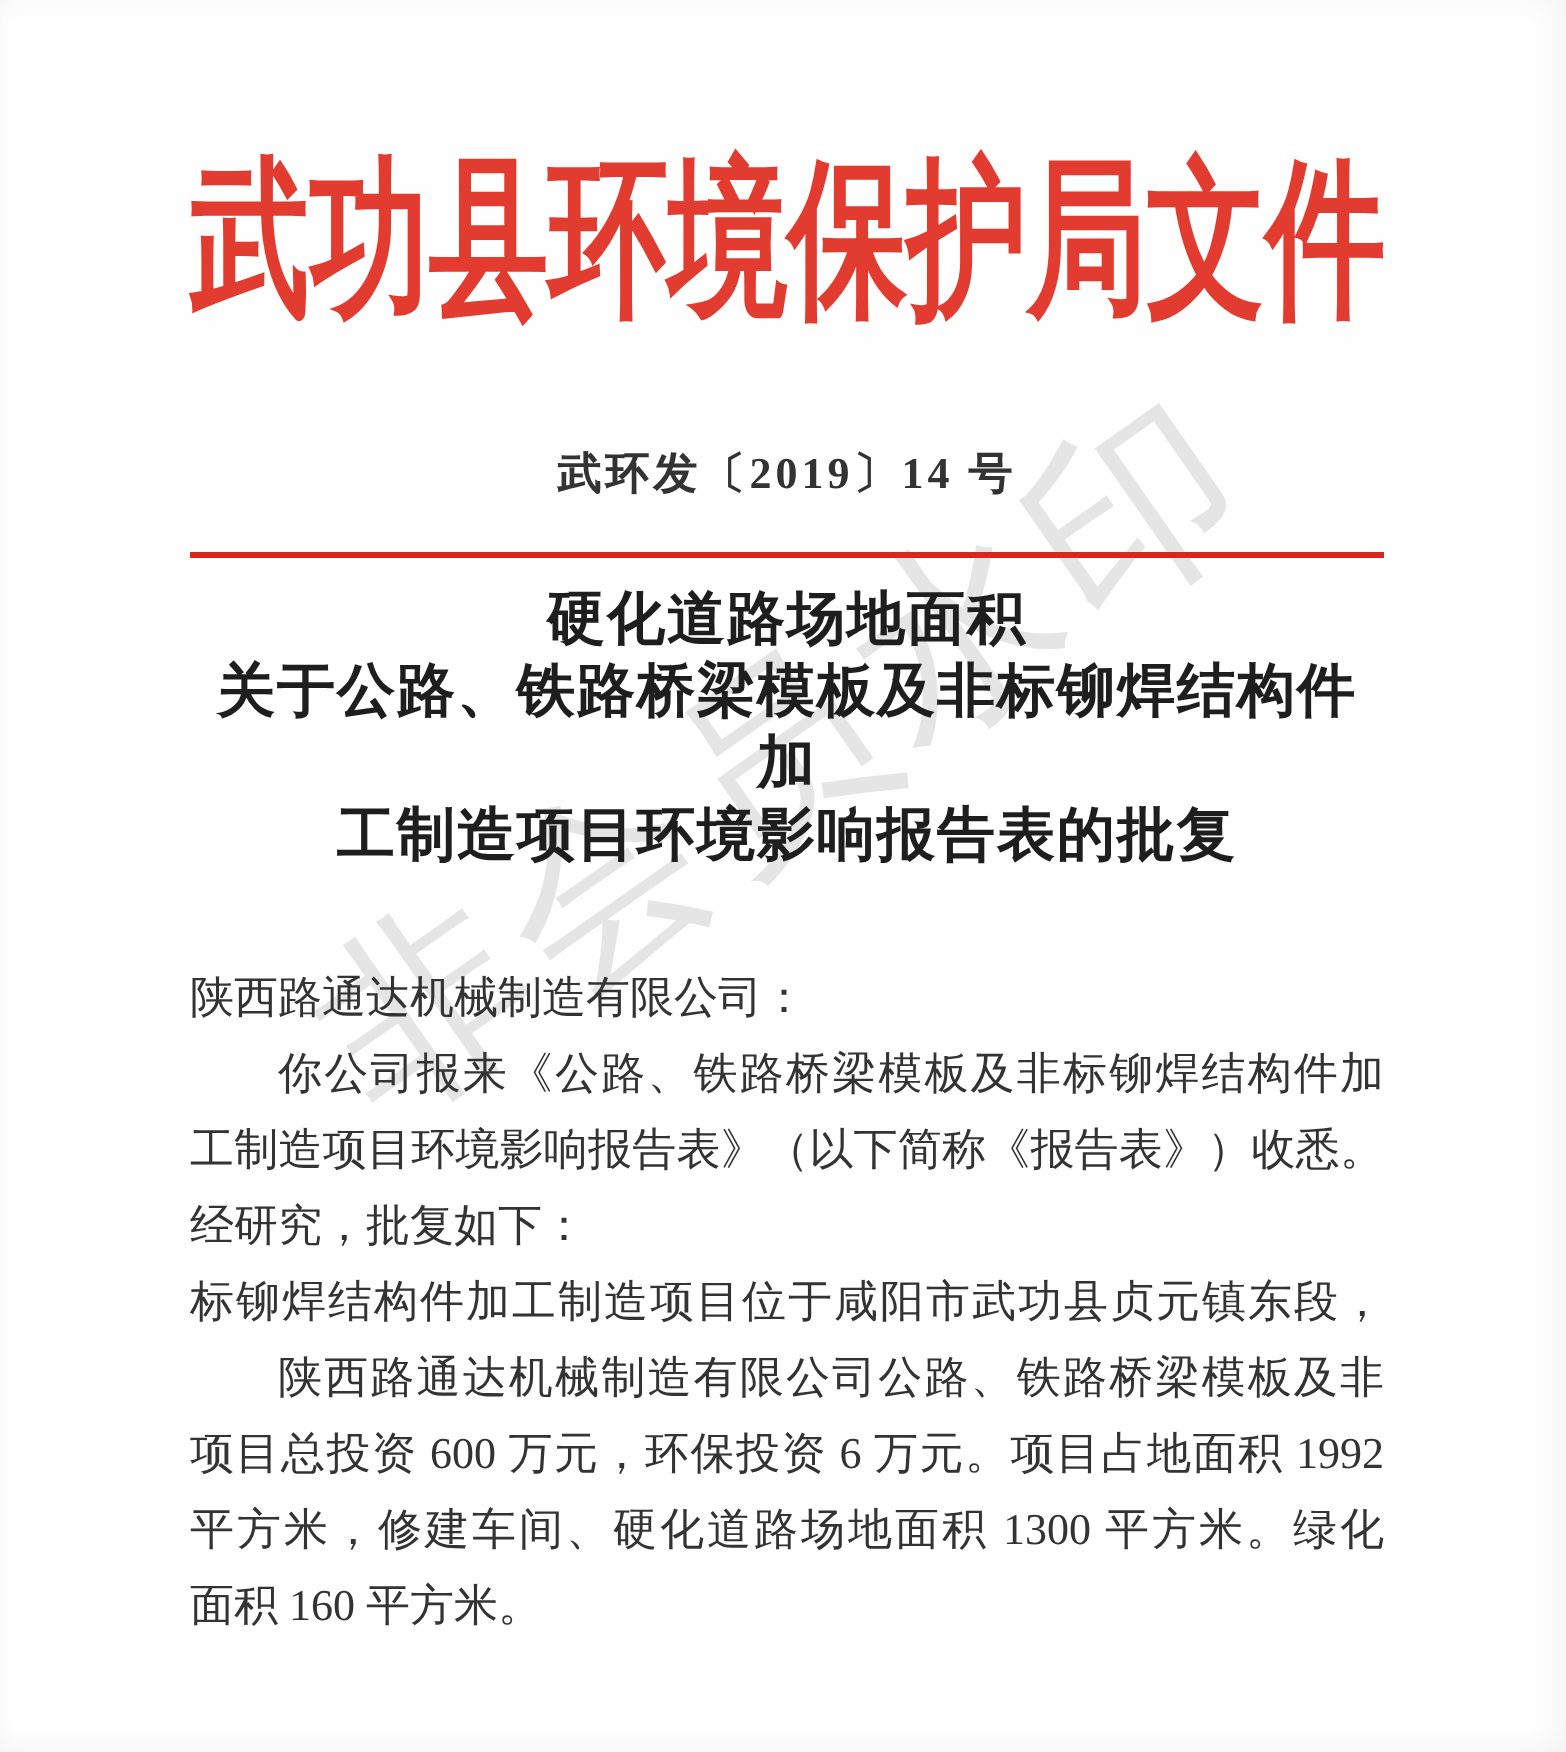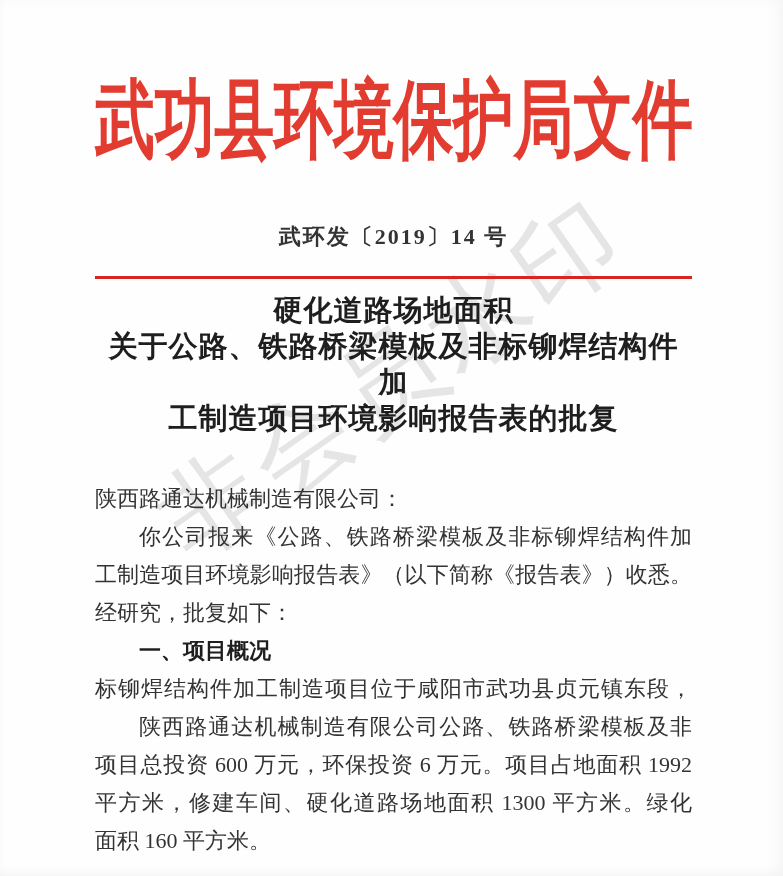--- a/index.html
+++ b/index.html
@@ -119,21 +119,20 @@
       <div class="title-line">硬化道路场地面积</div>
       <div class="title-line">关于公路、铁路桥梁模板及非标铆焊结构件加</div>
       <div class="title-line">工制造项目环境影响报告表的批复</div>
     </div>
 
     <div class="body-block">
       <div class="line">陕西路通达机械制造有限公司：</div>
       <div class="line ind j">你公司报来《公路、铁路桥梁模板及非标铆焊结构件加</div>
       <div class="line j">工制造项目环境影响报告表》（以下简称《报告表》）收悉。</div>
       <div class="line">经研究，批复如下：</div>
-      <div class="line ind bold">一、项目概况</div>
       <div class="line j">标铆焊结构件加工制造项目位于咸阳市武功县贞元镇东段，</div>
       <div class="line ind j">陕西路通达机械制造有限公司公路、铁路桥梁模板及非</div>
       <div class="line j">项目总投资 600 万元，环保投资 6 万元。项目占地面积 1992</div>
       <div class="line j">平方米，修建车间、硬化道路场地面积 1300 平方米。绿化</div>
       <div class="line">面积 160 平方米。</div>
     </div>
 
   </div>
 </div>
 

